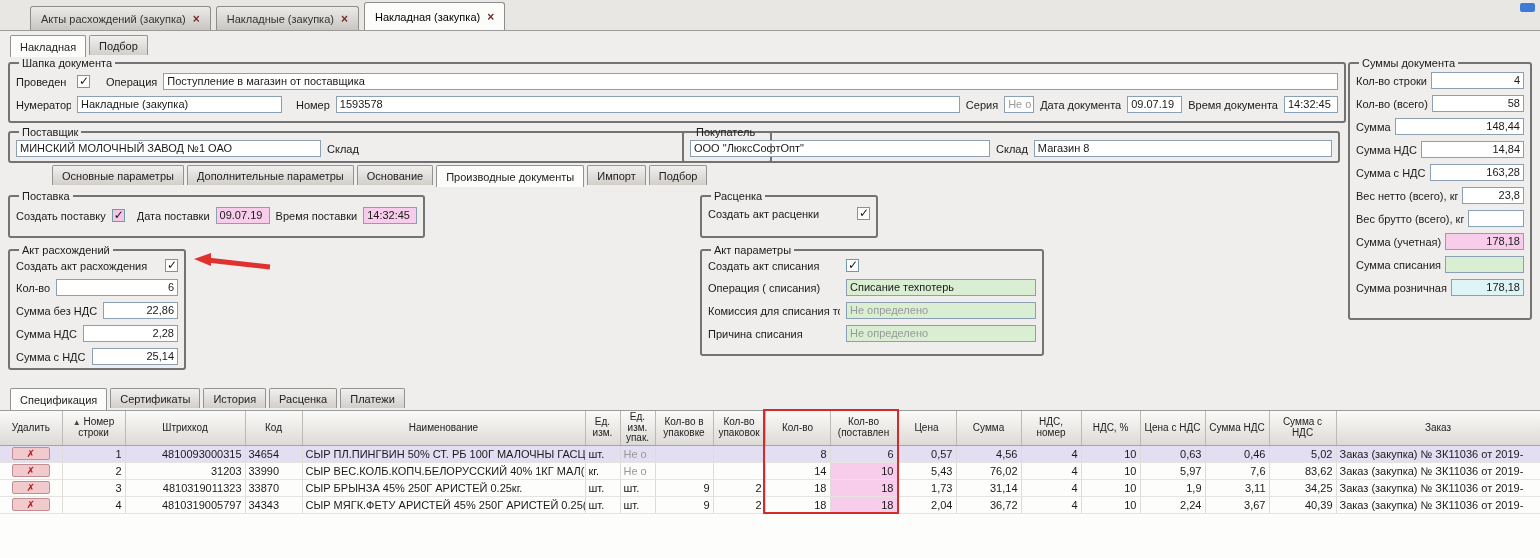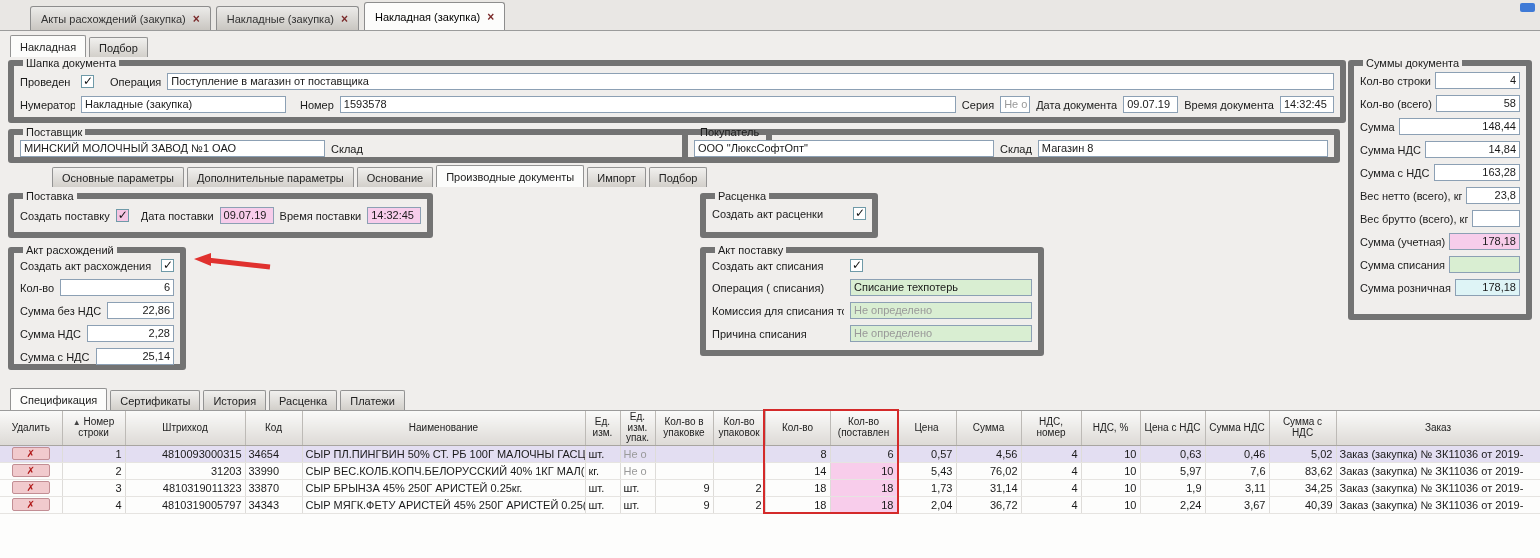--- a/index.html
+++ b/index.html
@@ -18,28 +18,28 @@
     display:flex; align-items:flex-end; padding-left:30px; }
   .win-tab { height:24px; display:flex; align-items:center; gap:7px; padding:0 10px;
     background:linear-gradient(#ecebe9,#c9c6c1); border:1px solid #8d8d8d; border-bottom:none;
     border-radius:3px 3px 0 0; margin-right:5px; color:#333; white-space:nowrap; }
   .win-tab.active { background:#fcfcfb; height:28px; color:#000; }
   .wt-close { color:#7a2a2a; font-weight:bold; font-size:12px; line-height:10px; cursor:default; }
   .scroll-thumb { position:absolute; right:5px; top:3px; width:15px; height:9px;
     background:#3f7ad6; border-radius:2px; }
 
   
-  .tabstrip { position:absolute; display:flex; align-items:flex-end; height:22px; }
+  .tabstrip { position:absolute; display:flex; align-items:flex-start; height:22px; }
   .tab { height:20px; padding:0 9px; display:flex; align-items:center;
     background:linear-gradient(#f1f0ee,#d2cfca); border:1px solid #939393; border-bottom:none;
     border-radius:2px 2px 0 0; margin-right:3px; color:#222; white-space:nowrap; }
   .tab.active { background:#fcfcfb; height:22px; }
 
   
-  fieldset.gb { position:absolute; border:6px solid #737373; border-radius:3px; padding:1px 6px 4px; }
+  fieldset.gb { position:absolute; border:2px solid #737373; border-radius:3px; padding:1px 6px 4px; }
   fieldset.gb legend { padding:0 3px; margin-left:3px; color:#1a1a1a; }
   .frow { display:flex; align-items:center; gap:6px; margin-top:3px; }
 
   
   .tb { background:#fff; border:1px solid #8ca0b4; height:17px; line-height:15px;
     padding:0 3px; white-space:nowrap; overflow:hidden; }
   .tb.right { text-align:right; }
   .tb.pink  { background:#f7cdeb; }
   .tb.green { background:#d9eed2; }
   .tb.cyan  { background:#def4f6; }
@@ -265,21 +265,21 @@
     <span class="lbl">Сумма НДС</span>
     <div class="tb right grow">2,28</div>
   </div>
   <div class="frow" style="margin-top:6px">
     <span class="lbl">Сумма с НДС</span>
     <div class="tb right grow">25,14</div>
   </div>
 </fieldset>
 
 <fieldset class="gb" style="left:700px; top:244px; width:344px; height:112px;">
-  <legend>Акт поставку</legend>
+  <legend>Акт параметры</legend>
   <div class="frow" style="margin-top:2px">
     <span class="lbl" style="width:132px">Создать акт списания</span>
     <span class="cb">
         <i class="ck">✓</i>
       </span>
   </div>
   <div class="frow" style="margin-top:7px">
     <span class="lbl" style="width:132px">Операция ( списания)</span>
     <div class="tb green grow">Списание техпотерь</div>
   </div>

